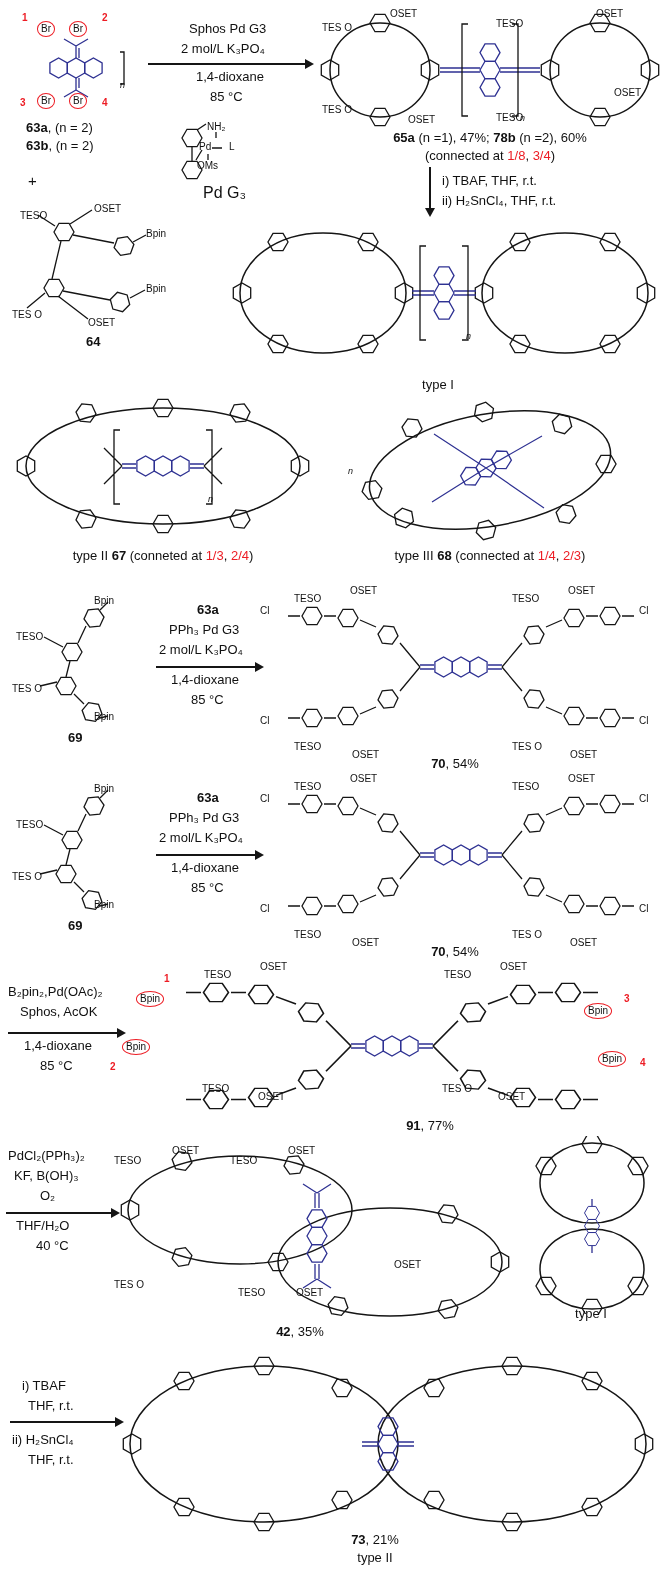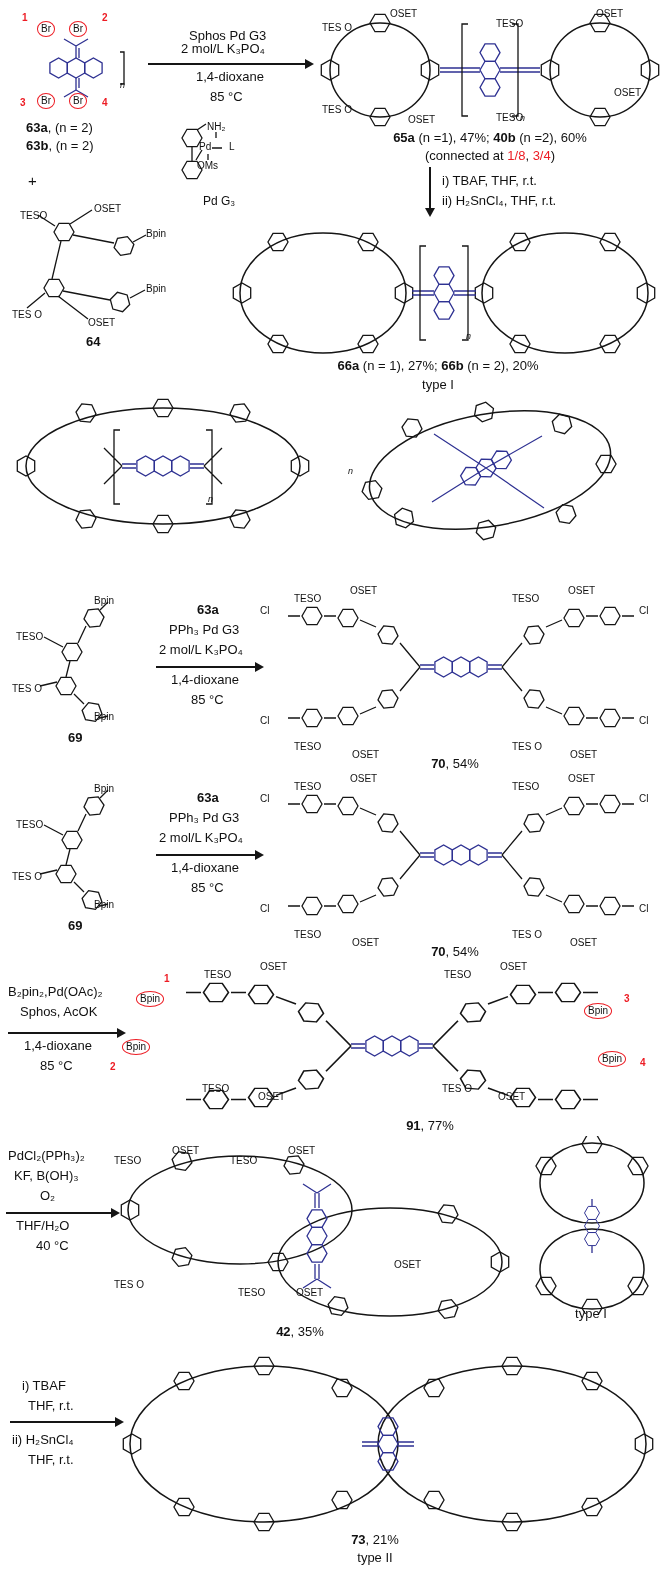--- a/index.html
+++ b/index.html
@@ -67,36 +67,36 @@
 <span class="t red b" style="left:102px;top:12px">2</span>
 <span class="t red b" style="left:20px;top:97px">3</span>
 <span class="t circ" style="left:37px;top:93px">Br</span>
 <span class="t circ" style="left:69px;top:93px">Br</span>
 <span class="t red b" style="left:102px;top:97px">4</span>
 <span class="t it" style="left:120px;top:80px">n</span>
 <div class="t cap" style="left:26px;top:121px"><span class="b">63a</span><span>, (n = 2)</span></div>
 <div class="t cap" style="left:26px;top:139px"><span class="b">63b</span><span>, (n = 2)</span></div>
 <span class="t plus" style="left:28px;top:172px">+</span>
 
-<span class="t cond" style="left:189px;top:29px">Sphos Pd G3</span>
+<span class="t cond" style="left:189px;top:22px">Sphos Pd G3</span>
 <span class="t cond" style="left:181px;top:42px">2 mol/L K₃PO₄</span>
 <div class="harrow" style="left:148px;top:63px;width:158px"></div>
 <span class="t cond" style="left:196px;top:70px">1,4-dioxane</span>
 <span class="t cond" style="left:210px;top:90px">85 °C</span>
 
 <svg class="mol" style="left:172px;top:110px" width="92" height="92" viewBox="0 0 92 92">
   <use href="#hxh" transform="translate(20,28)"></use>
   <use href="#hxh" transform="translate(20,60)"></use>
   <path d="M20 37 V51 M25 20 L34 14 M44 22 V28 M40 38 H50 M36 44 V50 M30 40 L24 50"></path>
 </svg>
 <span class="t" style="left:207px;top:121px">NH₂</span>
 <span class="t" style="left:199px;top:141px">Pd</span>
 <span class="t" style="left:229px;top:141px">L</span>
 <span class="t" style="left:197px;top:160px">OMs</span>
-<span class="t" style="left:203px;top:195px;font-size:12px">Pd G₃</span>
+<span class="t" style="left:203px;top:184px;font-size:16px">Pd G₃</span>
 
 <svg class="mol" style="left:12px;top:200px" width="180" height="148" viewBox="0 0 180 148">
   <use href="#hxh" transform="translate(52,32)"></use>
   <use href="#hxv" transform="translate(112,46) rotate(20)"></use>
   <use href="#hxh" transform="translate(42,88)"></use>
   <use href="#hxv" transform="translate(108,102) rotate(-15)"></use>
   <path d="M61 35 L102 43 M121 42 L134 35 M49 41 L44 62 L40 79 M51 91 L98 100 M118 98 L133 90 M43 26 L26 15 M58 24 L80 10 M33 93 L15 108 M46 96 L76 119"></path>
 </svg>
 <span class="t" style="left:20px;top:210px">TESO</span>
 <span class="t" style="left:94px;top:203px">OSET</span>
@@ -125,21 +125,21 @@
 </svg>
 <span class="t" style="left:322px;top:22px">TES O</span>
 <span class="t" style="left:390px;top:8px">OSET</span>
 <span class="t" style="left:496px;top:18px">TESO</span>
 <span class="t" style="left:596px;top:8px">OSET</span>
 <span class="t" style="left:614px;top:87px">OSET</span>
 <span class="t" style="left:322px;top:104px">TES O</span>
 <span class="t" style="left:496px;top:112px">TESO</span>
 <span class="t" style="left:408px;top:114px">OSET</span>
 <span class="t it" style="left:520px;top:113px">n</span>
-<div class="t cap center" style="left:320px;top:131px;width:340px"><span class="b">65a</span><span> (n =1), 47%; </span><span class="b">40b</span><span> (n =2), 60%</span></div>
+<div class="t cap center" style="left:320px;top:131px;width:340px"><span class="b">65a</span><span> (n =1), 47%; </span><span class="b">78b</span><span> (n =2), 60%</span></div>
 <div class="t cap center" style="left:320px;top:149px;width:340px"><span>(connected at </span><span class="red">1/8</span><span>, </span><span class="red">3/4</span><span>)</span></div>
 
 <div class="varrow" style="left:429px;top:167px;height:42px"></div>
 <span class="t cond" style="left:442px;top:174px">i) TBAF, THF, r.t.</span>
 <span class="t cond" style="left:442px;top:194px">ii) H₂SnCl₄, THF, r.t.</span>
 
 <svg class="mol" style="left:228px;top:218px" width="432" height="148" viewBox="0 0 432 148">
   <ellipse cx="95" cy="75" rx="83" ry="60"></ellipse>
   <ellipse cx="337" cy="75" rx="83" ry="60"></ellipse>
   <use href="#hxv" transform="translate(14,75)"></use>
@@ -154,57 +154,58 @@
   <use href="#hxv" transform="translate(292,126) rotate(-30)"></use>
   <use href="#hxv" transform="translate(382,126) rotate(30)"></use>
   <use href="#hxv" transform="translate(418,75)"></use>
   <g class="blue">
     <use href="#anth-v" transform="translate(216,75)"></use>
     <path d="M206 73 H184 M206 77 H184 M226 73 H248 M226 77 H248"></path>
   </g>
   <path d="M198 28 h-6 v94 h6 M234 28 h6 v94 h-6"></path>
 </svg>
 <span class="t it" style="left:466px;top:331px">n</span>
-<div class="t cap center" style="left:238px;top:359px;width:400px"><span class="b">66a</span><span> (n = 1), 27%; </span><span class="b">66b</span><span> (n = 2), 20%</span></div>
 <div class="t cap center" style="left:238px;top:378px;width:400px">type I</div>
 
 <svg class="mol" style="left:16px;top:396px" width="294" height="152" viewBox="0 0 294 152">
   <ellipse cx="147" cy="70" rx="137" ry="58"></ellipse>
   <use href="#hxv" transform="translate(10,70)"></use>
   <use href="#hxv" transform="translate(70,17) rotate(-25)"></use>
   <use href="#hxv" transform="translate(147,12) rotate(90)"></use>
   <use href="#hxv" transform="translate(224,17) rotate(25)"></use>
   <use href="#hxv" transform="translate(284,70)"></use>
   <use href="#hxv" transform="translate(70,123) rotate(25)"></use>
   <use href="#hxv" transform="translate(147,128) rotate(90)"></use>
   <use href="#hxv" transform="translate(224,123) rotate(-25)"></use>
   <g class="blue">
     <use href="#anth-h" transform="translate(147,70)"></use>
     <path d="M120 68 H106 M120 72 H106 M174 68 H188 M174 72 H188"></path>
   </g>
   <path d="M106 70 L88 52 M106 70 L88 88 M188 70 L206 52 M188 70 L206 88 M104 34 h-6 v74 h6 M190 34 h6 v74 h-6"></path>
 </svg>
 <span class="t it" style="left:208px;top:494px">n</span>
+<div class="t cap center" style="left:8px;top:549px;width:310px"><span>type II </span><span class="b">67</span><span> (conneted at </span><span class="red">1/3</span><span>, </span><span class="red">2/4</span><span>)</span></div>
 
 <svg class="mol" style="left:334px;top:390px" width="312" height="158" viewBox="0 0 312 158">
   <ellipse cx="156" cy="80" rx="122" ry="56" transform="rotate(-10 156 80)"></ellipse>
   <use href="#hxv" transform="translate(38,100) rotate(20)"></use>
   <use href="#hxv" transform="translate(78,38) rotate(-25)"></use>
   <use href="#hxv" transform="translate(150,22) rotate(10)"></use>
   <use href="#hxv" transform="translate(228,34) rotate(-15)"></use>
   <use href="#hxv" transform="translate(272,74) rotate(30)"></use>
   <use href="#hxv" transform="translate(232,124) rotate(-20)"></use>
   <use href="#hxv" transform="translate(152,140) rotate(15)"></use>
   <use href="#hxv" transform="translate(70,128) rotate(-10)"></use>
   <g class="blue" transform="translate(152,78) rotate(-28)">
         <use href="#anth-h"></use>
       </g>
   <path class="bluestroke" d="M100 44 L152 78 M152 78 L210 118 M208 46 L152 78 M152 78 L98 112"></path>
 </svg>
 <span class="t it" style="left:348px;top:466px">n</span>
+<div class="t cap center" style="left:332px;top:549px;width:316px"><span>type III </span><span class="b">68</span><span> (connected at </span><span class="red">1/4</span><span>, </span><span class="red">2/3</span><span>)</span></div>
 
 <svg class="mol" style="left:14px;top:592px" width="150" height="142" viewBox="0 0 150 142">
   <use href="#hxv" transform="translate(80,26) rotate(25)"></use>
   <use href="#hxh" transform="translate(58,60)"></use>
   <use href="#hxh" transform="translate(52,94)"></use>
   <use href="#hxv" transform="translate(78,120) rotate(-20)"></use>
   <path d="M86 18 L94 10 M72 34 L64 51 M56 69 L52 85 M60 102 L70 112 M86 126 L94 124 M49 55 L30 45 M43 90 L26 94"></path>
 </svg>
 <span class="t" style="left:94px;top:595px">Bpin</span>
 <span class="t" style="left:16px;top:631px">TESO</span>

